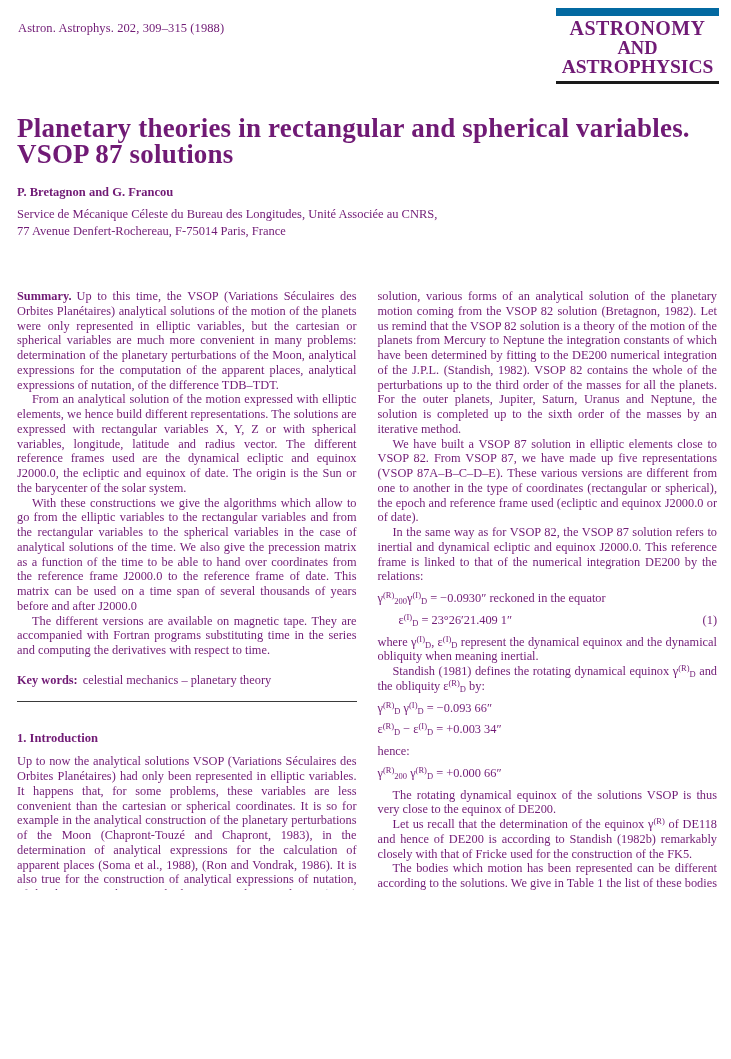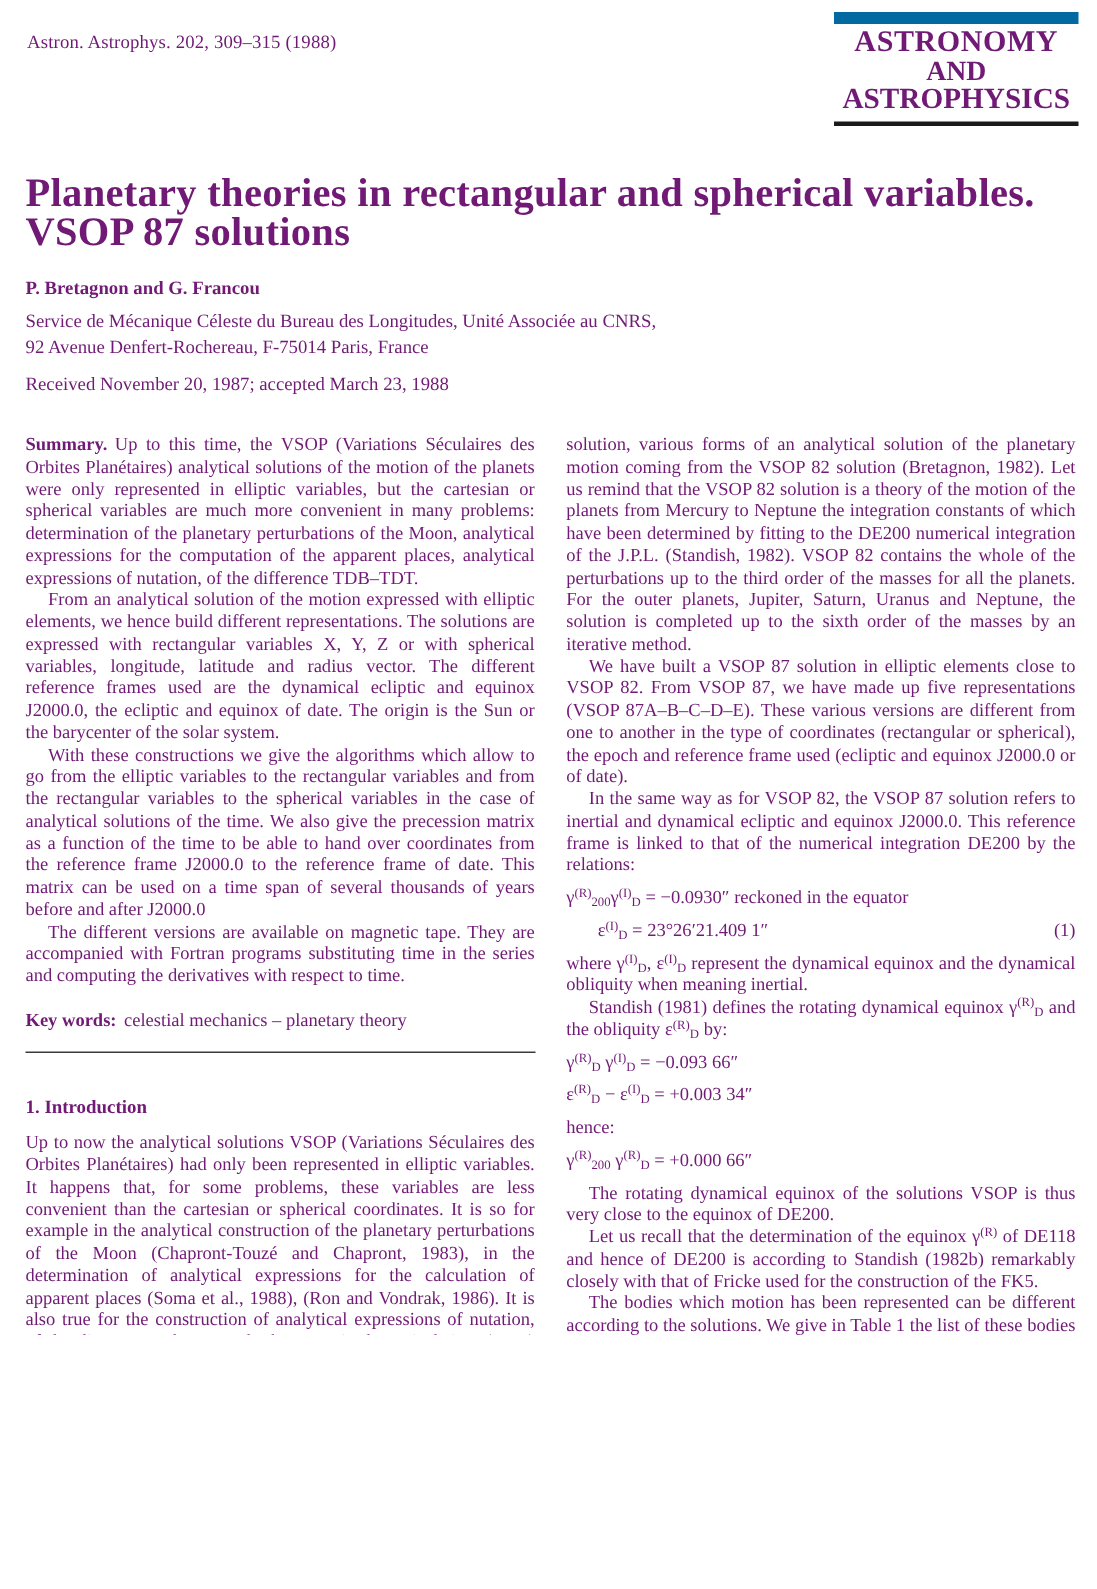--- a/index.html
+++ b/index.html
@@ -58,24 +58,23 @@
 
   <div class="title">
     <div>Planetary theories in rectangular and spherical variables.</div>
     <div>VSOP 87 solutions</div>
   </div>
 
   <div class="authors">P. Bretagnon and G. Francou</div>
 
   <div class="affiliation">
     <div>Service de Mécanique Céleste du Bureau des Longitudes, Unité Associée au CNRS,</div>
-    <div>92 Avenue Denfert-Rochereau, F-75014 Paris, France</div>
+    <div>77 Avenue Denfert-Rochereau, F-75014 Paris, France</div>
   </div>
 
-  <div class="received">Received November 20, 1987; accepted March 23, 1988</div>
 
   <div class="columns">
 
     <div class="col">
       <p class="noindent"><span class="runin">Summary.</span><span>Up to this time, the VSOP (Variations Séculaires des Orbites Planétaires) analytical solutions of the motion of the planets were only represented in elliptic variables, but the cartesian or spherical variables are much more convenient in many problems: determination of the planetary perturbations of the Moon, analytical expressions for the computation of the apparent places, analytical expressions of nutation, of the difference TDB–TDT.</span></p>
       <p>From an analytical solution of the motion expressed with elliptic elements, we hence build different representations. The solutions are expressed with rectangular variables X, Y, Z or with spherical variables, longitude, latitude and radius vector. The different reference frames used are the dynamical ecliptic and equinox J2000.0, the ecliptic and equinox of date. The origin is the Sun or the barycenter of the solar system.</p>
       <p>With these constructions we give the algorithms which allow to go from the elliptic variables to the rectangular variables and from the rectangular variables to the spherical variables in the case of analytical solutions of the time. We also give the precession matrix as a function of the time to be able to hand over coordinates from the reference frame J2000.0 to the reference frame of date. This matrix can be used on a time span of several thousands of years before and after J2000.0</p>
       <p>The different versions are available on magnetic tape. They are accompanied with Fortran programs substituting time in the series and computing the derivatives with respect to time.</p>
       <p class="keywords noindent"><span class="runin">Key words:</span><span>celestial mechanics – planetary theory</span></p>
       <div class="rule"></div>

